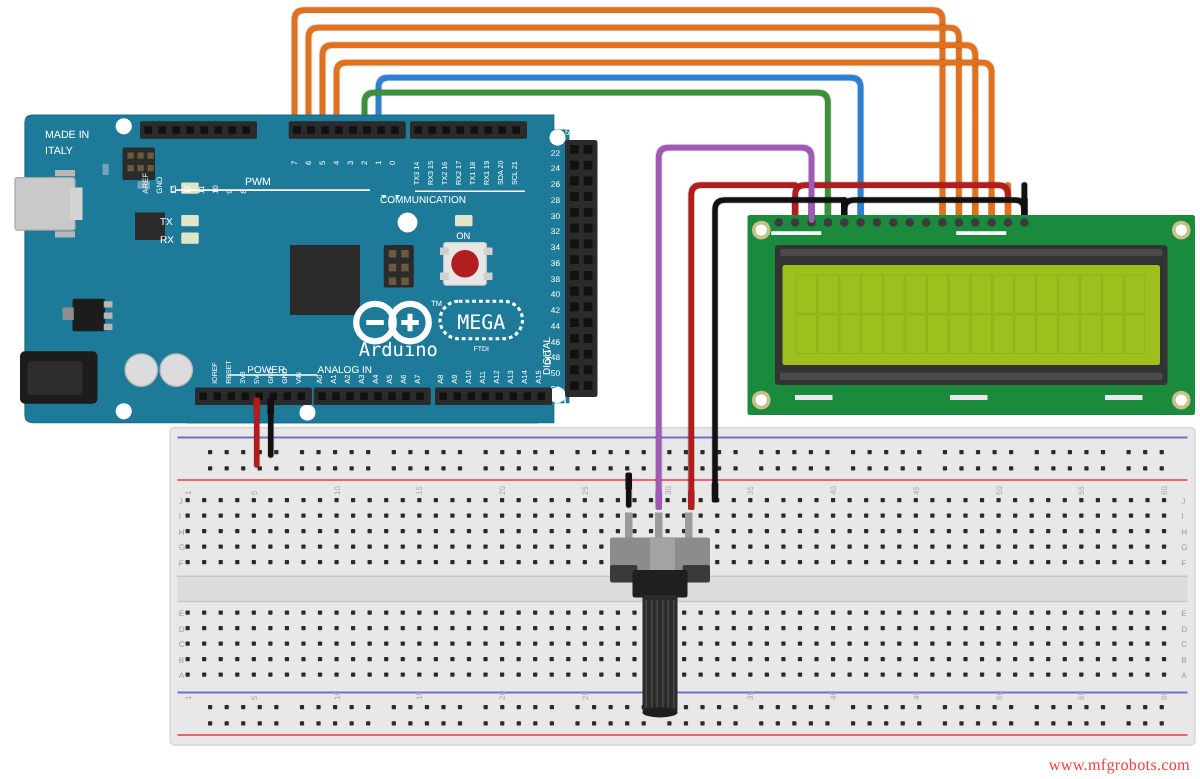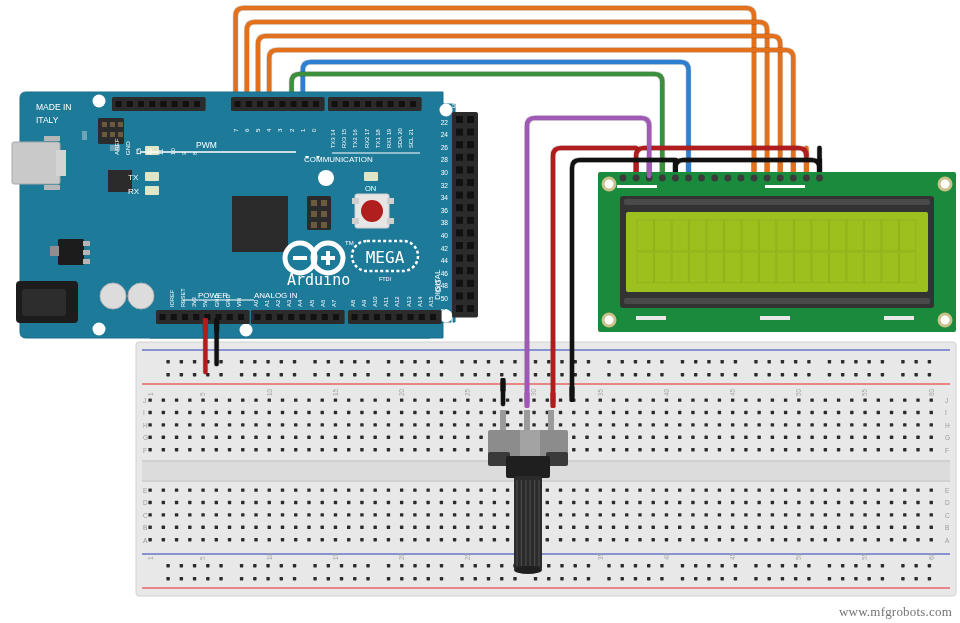--- a/index.html
+++ b/index.html
@@ -1,21 +1,21 @@
 <!DOCTYPE html>
 <html><head>
 <meta charset="utf-8">
 <style>
   html,body{margin:0;padding:0;background:#ffffff;}
   body{width:960px;height:623px;position:relative;overflow:hidden;
        font-family:"Liberation Sans", sans-serif;}
   #stage{position:absolute;left:0;top:0;width:960px;height:571px;}
   #stage svg{display:block;}
   .wm{position:absolute;right:8px;bottom:3px;font-family:"Liberation Serif",serif;
-      font-size:13px;color:#737373;letter-spacing:.2px;}
+      font-size:13px;color:#ef4444;letter-spacing:.2px;}
 </style>
 </head>
 <body>
 
 <div id="stage">
     <svg width="960" height="623" viewBox="0 0 960 623">
       <rect x="0" y="0" width="960" height="623" fill="#ffffff"></rect>
       <g>
         <g>
           <path d="M235.6,97 L235.6,16 Q235.6,8 243.6,8 L746,8 Q754,8 754,16 L754,176" fill="none" stroke="#00000022" stroke-width="6" stroke-linecap="round" stroke-linejoin="round"></path>

